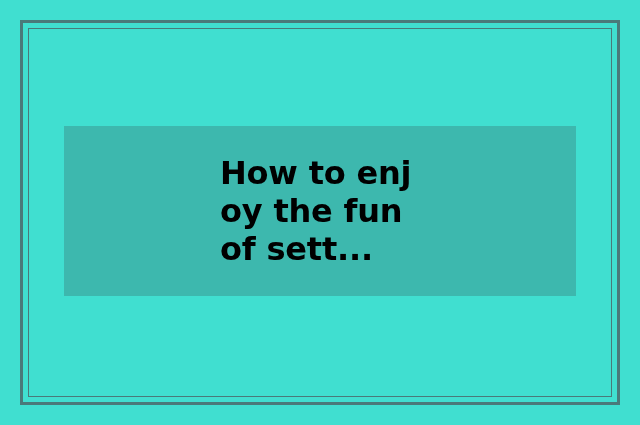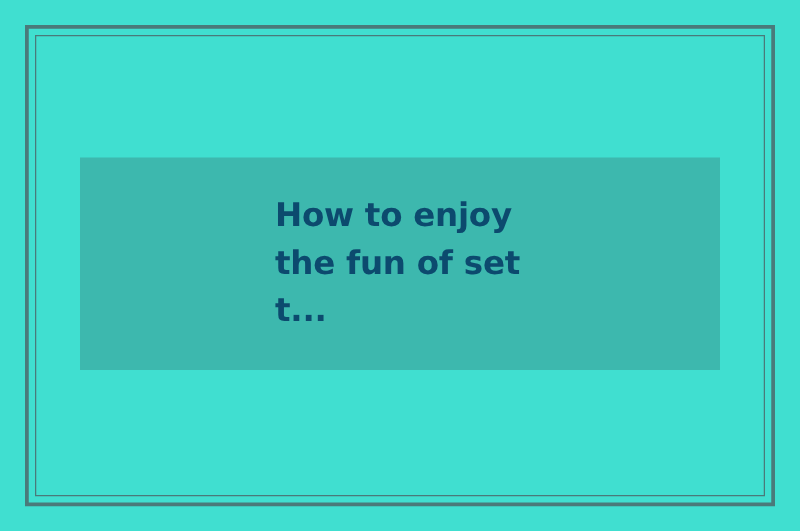--- a/index.html
+++ b/index.html
@@ -54,22 +54,22 @@
     background: #3db8ae;
     box-sizing: border-box;
     display: flex;
     flex-direction: column;
     align-items: center;
     justify-content: center;
   }
 
   .caption-text {
     width: 200px;
-    color: #0c4a6e;
-    font-size: 26px;
+    color: #000000;
+    font-size: 32px;
     font-weight: bold;
     line-height: 38px;
     text-align: left;
     word-break: break-all;
     overflow-wrap: break-word;
     letter-spacing: -0.2px;
     margin: 0;
   }
 </style>
 </head>

